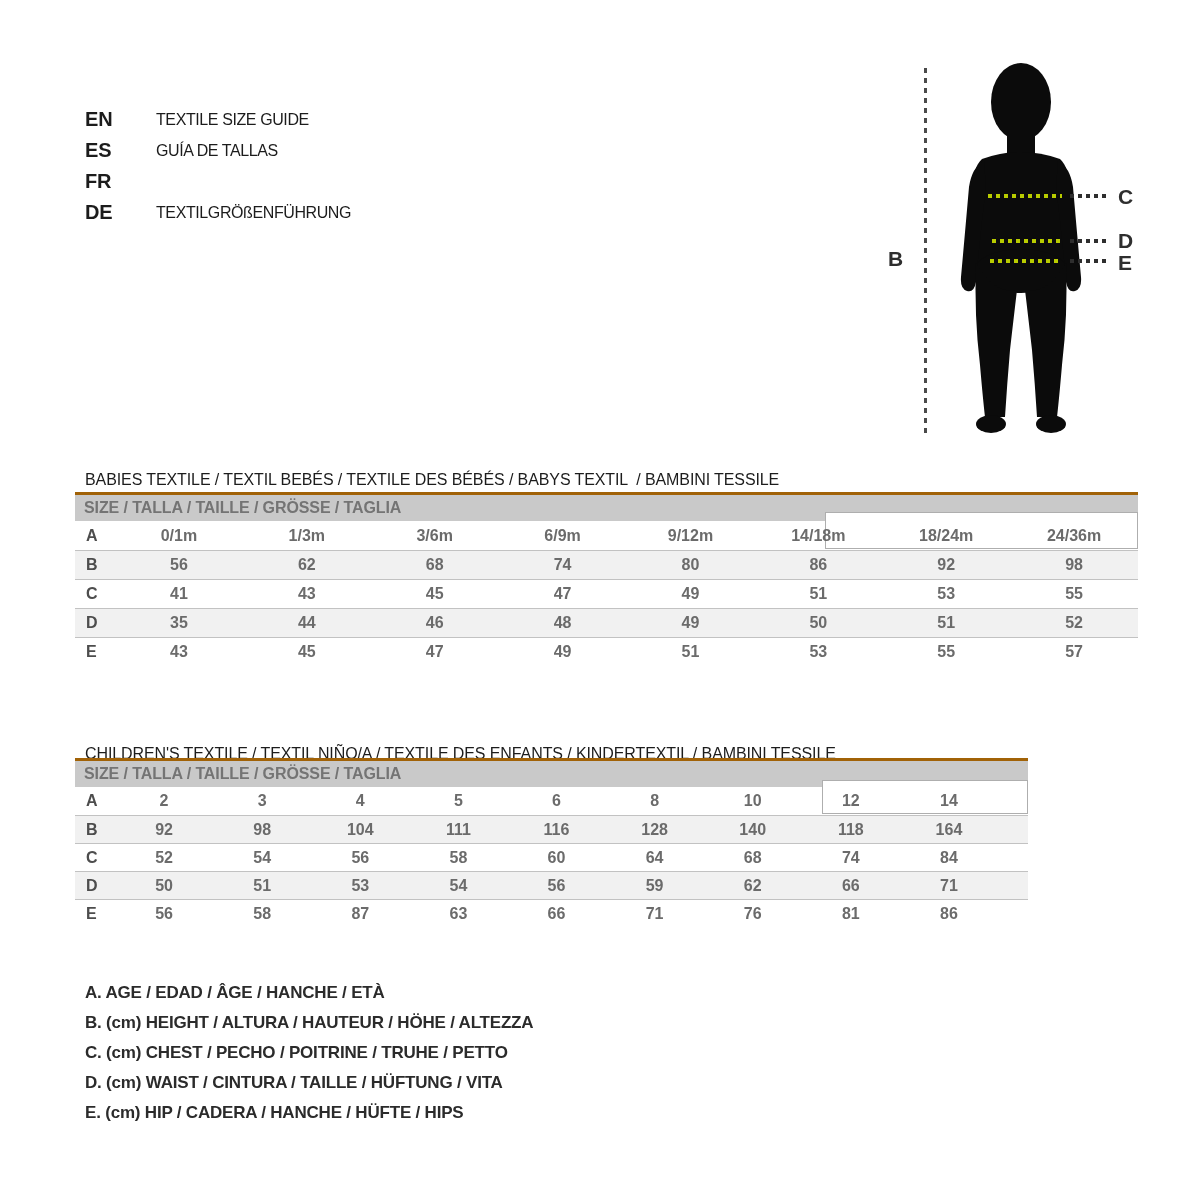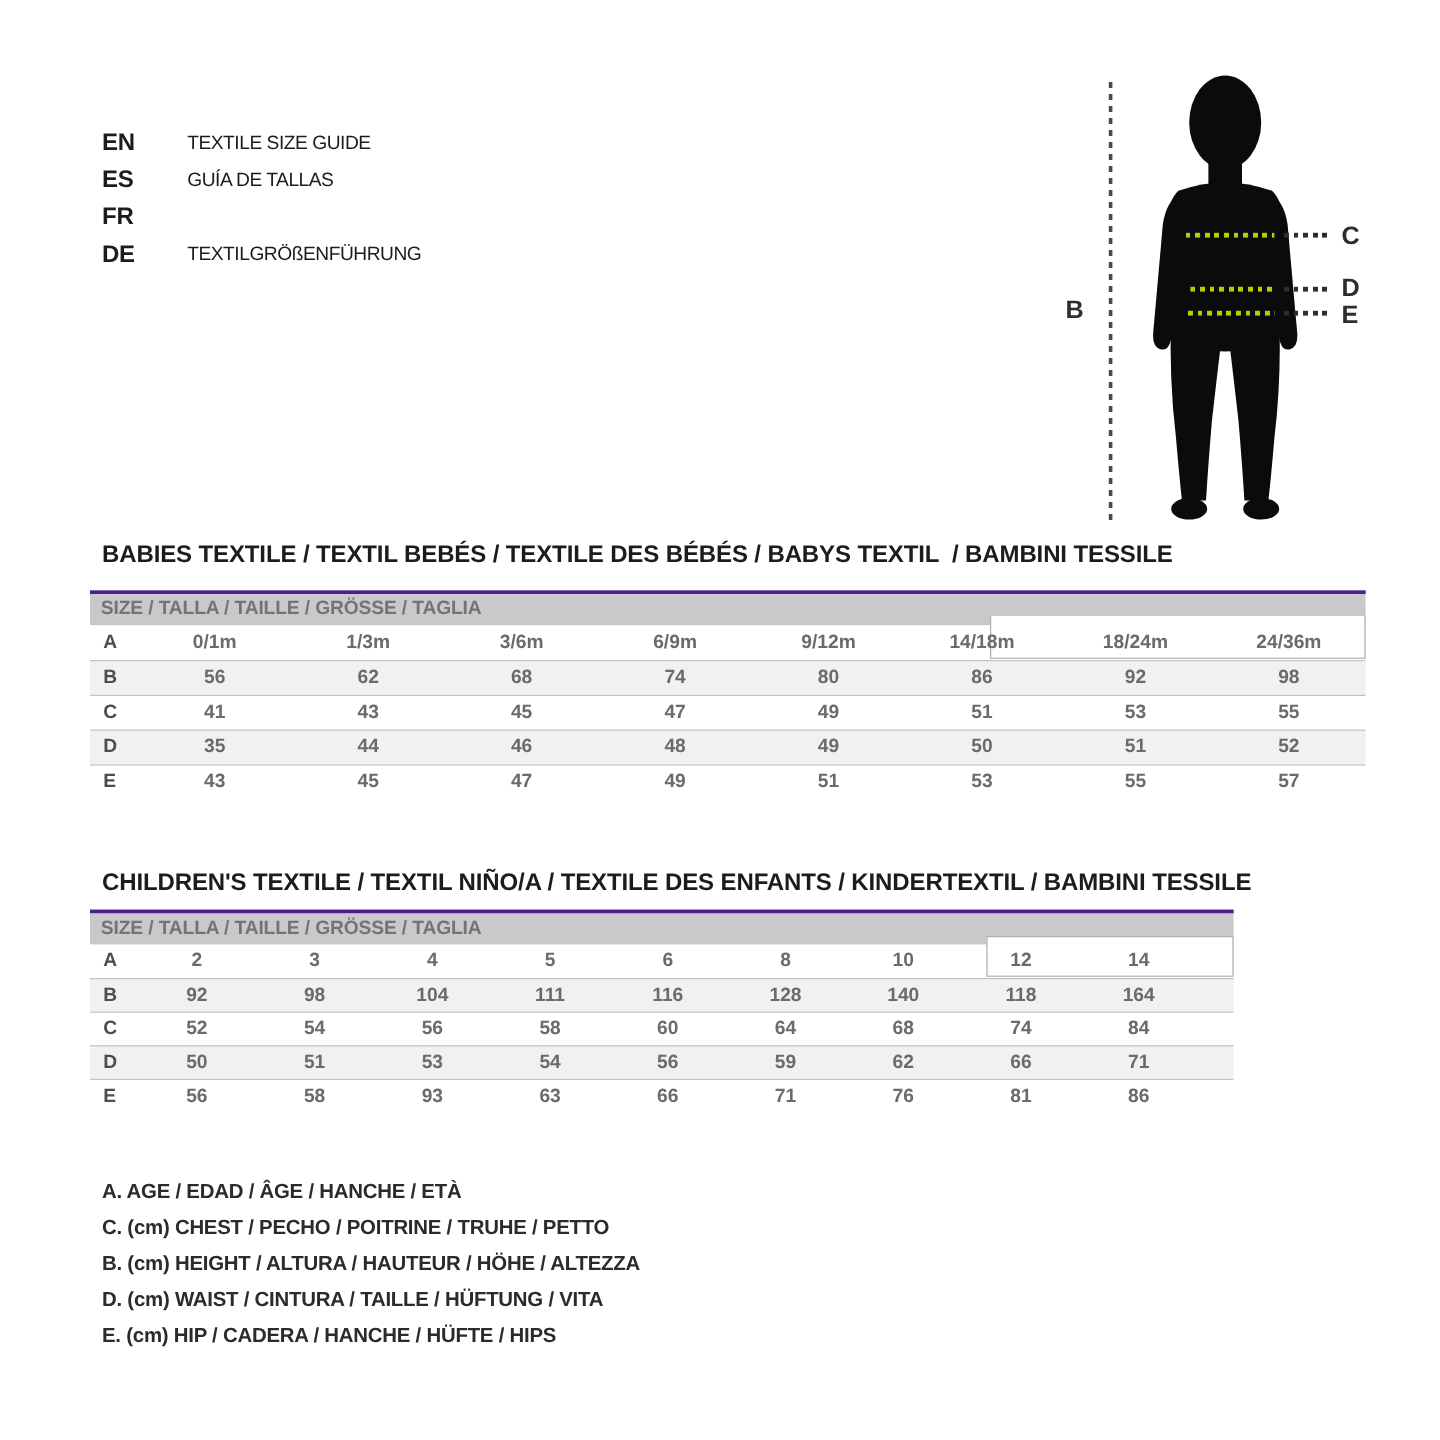--- a/index.html
+++ b/index.html
@@ -25,26 +25,26 @@
   .lang-list{position:absolute;left:85px;top:80px;margin-top:24px;}
   .lang-row{display:flex;height:31px;align-items:center;}
   .lang-code{width:71px;font-size:20px;font-weight:bold;color:var(--title-text);letter-spacing:-0.2px;}
   .lang-title{font-size:16px;font-weight:normal;color:var(--title-text);letter-spacing:-0.4px;}
   
   .figure-svg{position:absolute;left:930px;top:55px;width:170px;height:385px;}
   .dash-h{position:absolute;height:4px;background-image:repeating-linear-gradient(90deg,var(--c) 0 4px,transparent 4px 8px);}
   .dash-v{position:absolute;width:3px;background-image:repeating-linear-gradient(180deg,#4a4a4a 0 5px,transparent 5px 10px);}
   .callout-label{position:absolute;font-size:21px;font-weight:bold;color:var(--callout);line-height:21px;}
   
-  .section-title{position:absolute;left:85px;font-size:20px;font-weight:bold;color:var(--title-text);letter-spacing:-0.1px;white-space:pre;}
+  .section-title{position:absolute;left:85px;font-size:16px;font-weight:normal;color:var(--title-text);letter-spacing:-0.1px;white-space:pre;margin-top:20px;}
   
   .size-table{position:absolute;left:75px;}
   .size-header{
     position:relative;z-index:1;height:29px;background:var(--header-bg);
-    border-top:3px solid #4c1d95;color:var(--header-text);
+    border-top:3px solid #a16207;color:var(--header-text);
     font-size:16px;font-weight:bold;line-height:25px;padding-left:9px;letter-spacing:-0.1px;
   }
   .hl-box{position:absolute;z-index:2;background:#ffffff;border:1px solid #aeaeae;}
   .tbody{position:relative;z-index:3;}
   .trow{display:flex;align-items:center;border-top:1px solid var(--row-line);}
   .trow:first-child{border-top:none;}
   .trow.alt{background:var(--stripe);}
   .babies .trow{height:29px;}
   .children .trow{height:28px;padding-right:30px;}
   .tlabel{width:40px;padding-left:11px;font-size:16px;font-weight:bold;color:var(--label-text);}
@@ -221,30 +221,30 @@
         <div class="tcell">56</div>
         <div class="tcell">59</div>
         <div class="tcell">62</div>
         <div class="tcell">66</div>
         <div class="tcell">71</div>
       </div>
       <div class="trow">
         <div class="tlabel">E</div>
         <div class="tcell">56</div>
         <div class="tcell">58</div>
-        <div class="tcell">93</div>
+        <div class="tcell">87</div>
         <div class="tcell">63</div>
         <div class="tcell">66</div>
         <div class="tcell">71</div>
         <div class="tcell">76</div>
         <div class="tcell">81</div>
         <div class="tcell">86</div>
       </div>
     </div>
 </div>
 
 <div class="legend">
     <div class="legend-row">A. AGE / EDAD / ÂGE / HANCHE / ETÀ</div>
+    <div class="legend-row">B. (cm) HEIGHT / ALTURA / HAUTEUR / HÖHE / ALTEZZA</div>
     <div class="legend-row">C. (cm) CHEST / PECHO / POITRINE / TRUHE / PETTO</div>
-    <div class="legend-row">B. (cm) HEIGHT / ALTURA / HAUTEUR / HÖHE / ALTEZZA</div>
     <div class="legend-row">D. (cm) WAIST / CINTURA / TAILLE / HÜFTUNG / VITA</div>
     <div class="legend-row">E. (cm) HIP / CADERA / HANCHE / HÜFTE / HIPS</div>
   </div>
 
 </body></html>

